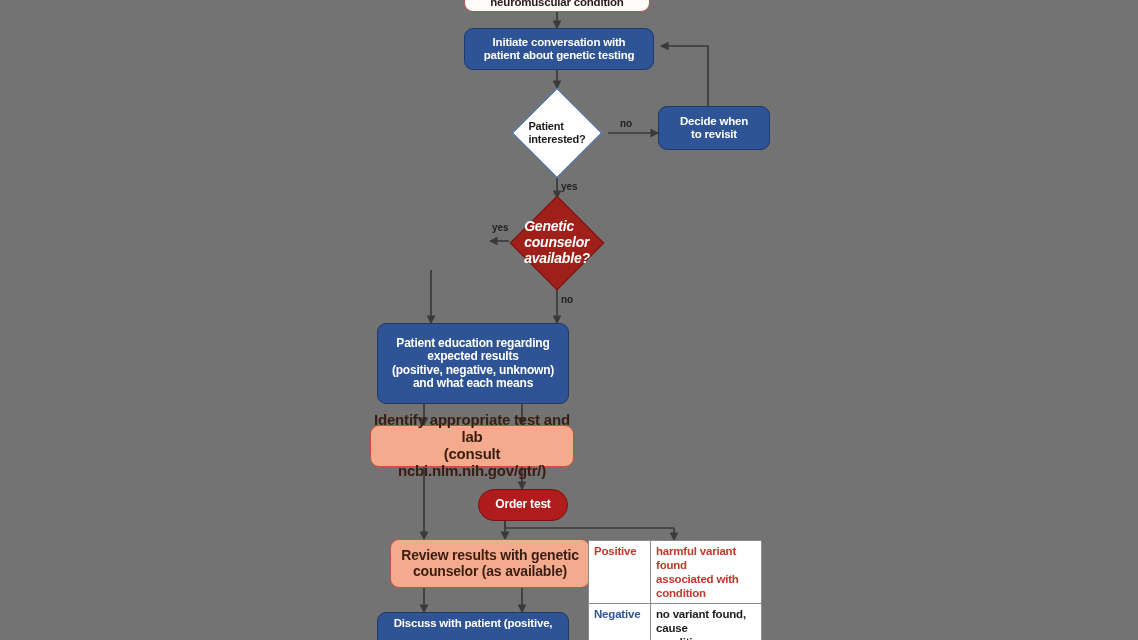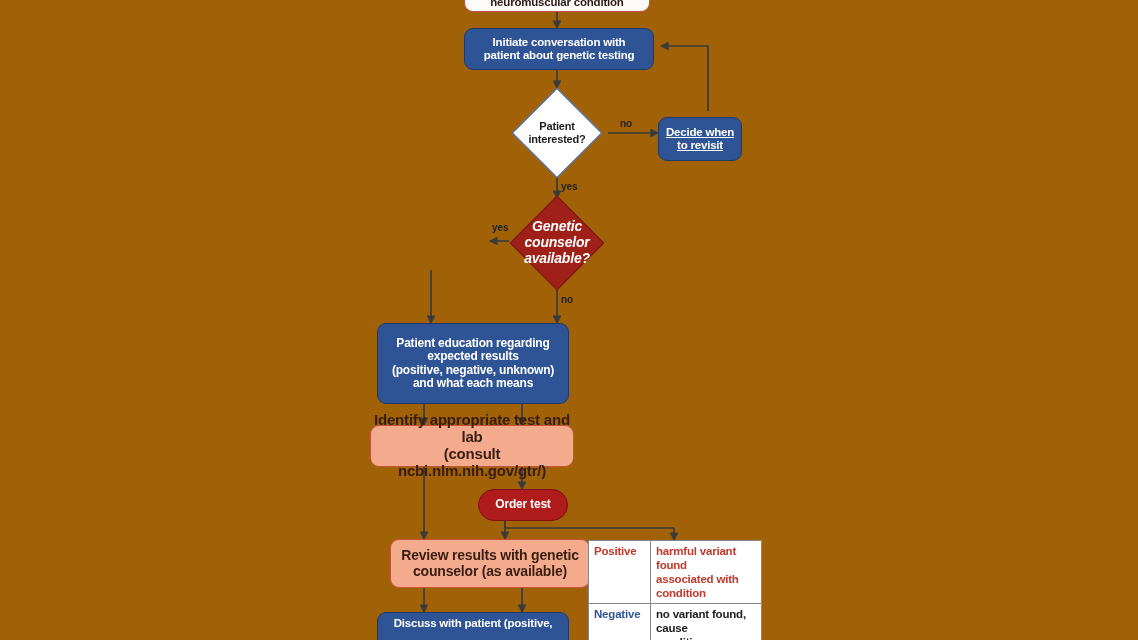--- a/index.html
+++ b/index.html
@@ -10,21 +10,21 @@
   body {
     width: 1138px;
     height: 640px;
     overflow: hidden;
     font-family: "Liberation Sans", sans-serif;
   }
   #canvas {
     position: relative;
     width: 1138px;
     height: 640px;
-    background: #a16207;
+    background: #737373;
   }
   
   #wires {
     position: absolute;
     left: 0;
     top: 0;
     width: 1138px;
     height: 640px;
   }
   
@@ -83,21 +83,21 @@
     transform: translate(-50%, -50%) rotate(45deg);
     box-sizing: border-box;
   }
   .diamond .dtext {
     position: absolute;
     left: 0; top: 0;
     width: 100%; height: 100%;
     display: flex;
     align-items: center;
     justify-content: center;
-    text-align: center;
+    text-align: left;
     line-height: 1.14;
     letter-spacing: -0.2px;
     font-weight: 700;
   }
   .d-white .dshape {
     background: #ffffff;
     border: 1.8px solid #2e5496;
   }
   .d-white .dtext { color: #1c1c1c; }
   .d-red .dshape {
@@ -200,21 +200,21 @@
     <span>Initiate conversation with
 patient about genetic testing</span>
   </div>
 
   <div class="diamond d-white" style="left:503px; top:88px; width:108px; height:90px;">
     <div class="dshape" style="width:64px; height:64px;"></div>
     <div class="dtext" style="font-size:11px; white-space:pre-line;">Patient
 interested?</div>
   </div>
 
-  <div class="node rounded n-blue" style="left:658px; top:117px; width:84px; height:44px; font-size:11.5px; white-space:pre-line;text-decoration:underline;">
+  <div class="node rounded n-blue" style="left:658px; top:106px; width:112px; height:44px; font-size:11.5px; white-space:pre-line;">
     <span>Decide when
 to revisit</span>
   </div>
 
   <div class="diamond d-red" style="left:502px; top:196px; width:110px; height:94px;">
     <div class="dshape" style="width:67px; height:67px;"></div>
     <div class="dtext" style="font-size:14px; white-space:pre-line;font-style:italic;">Genetic
 counselor
 available?</div>
   </div>

